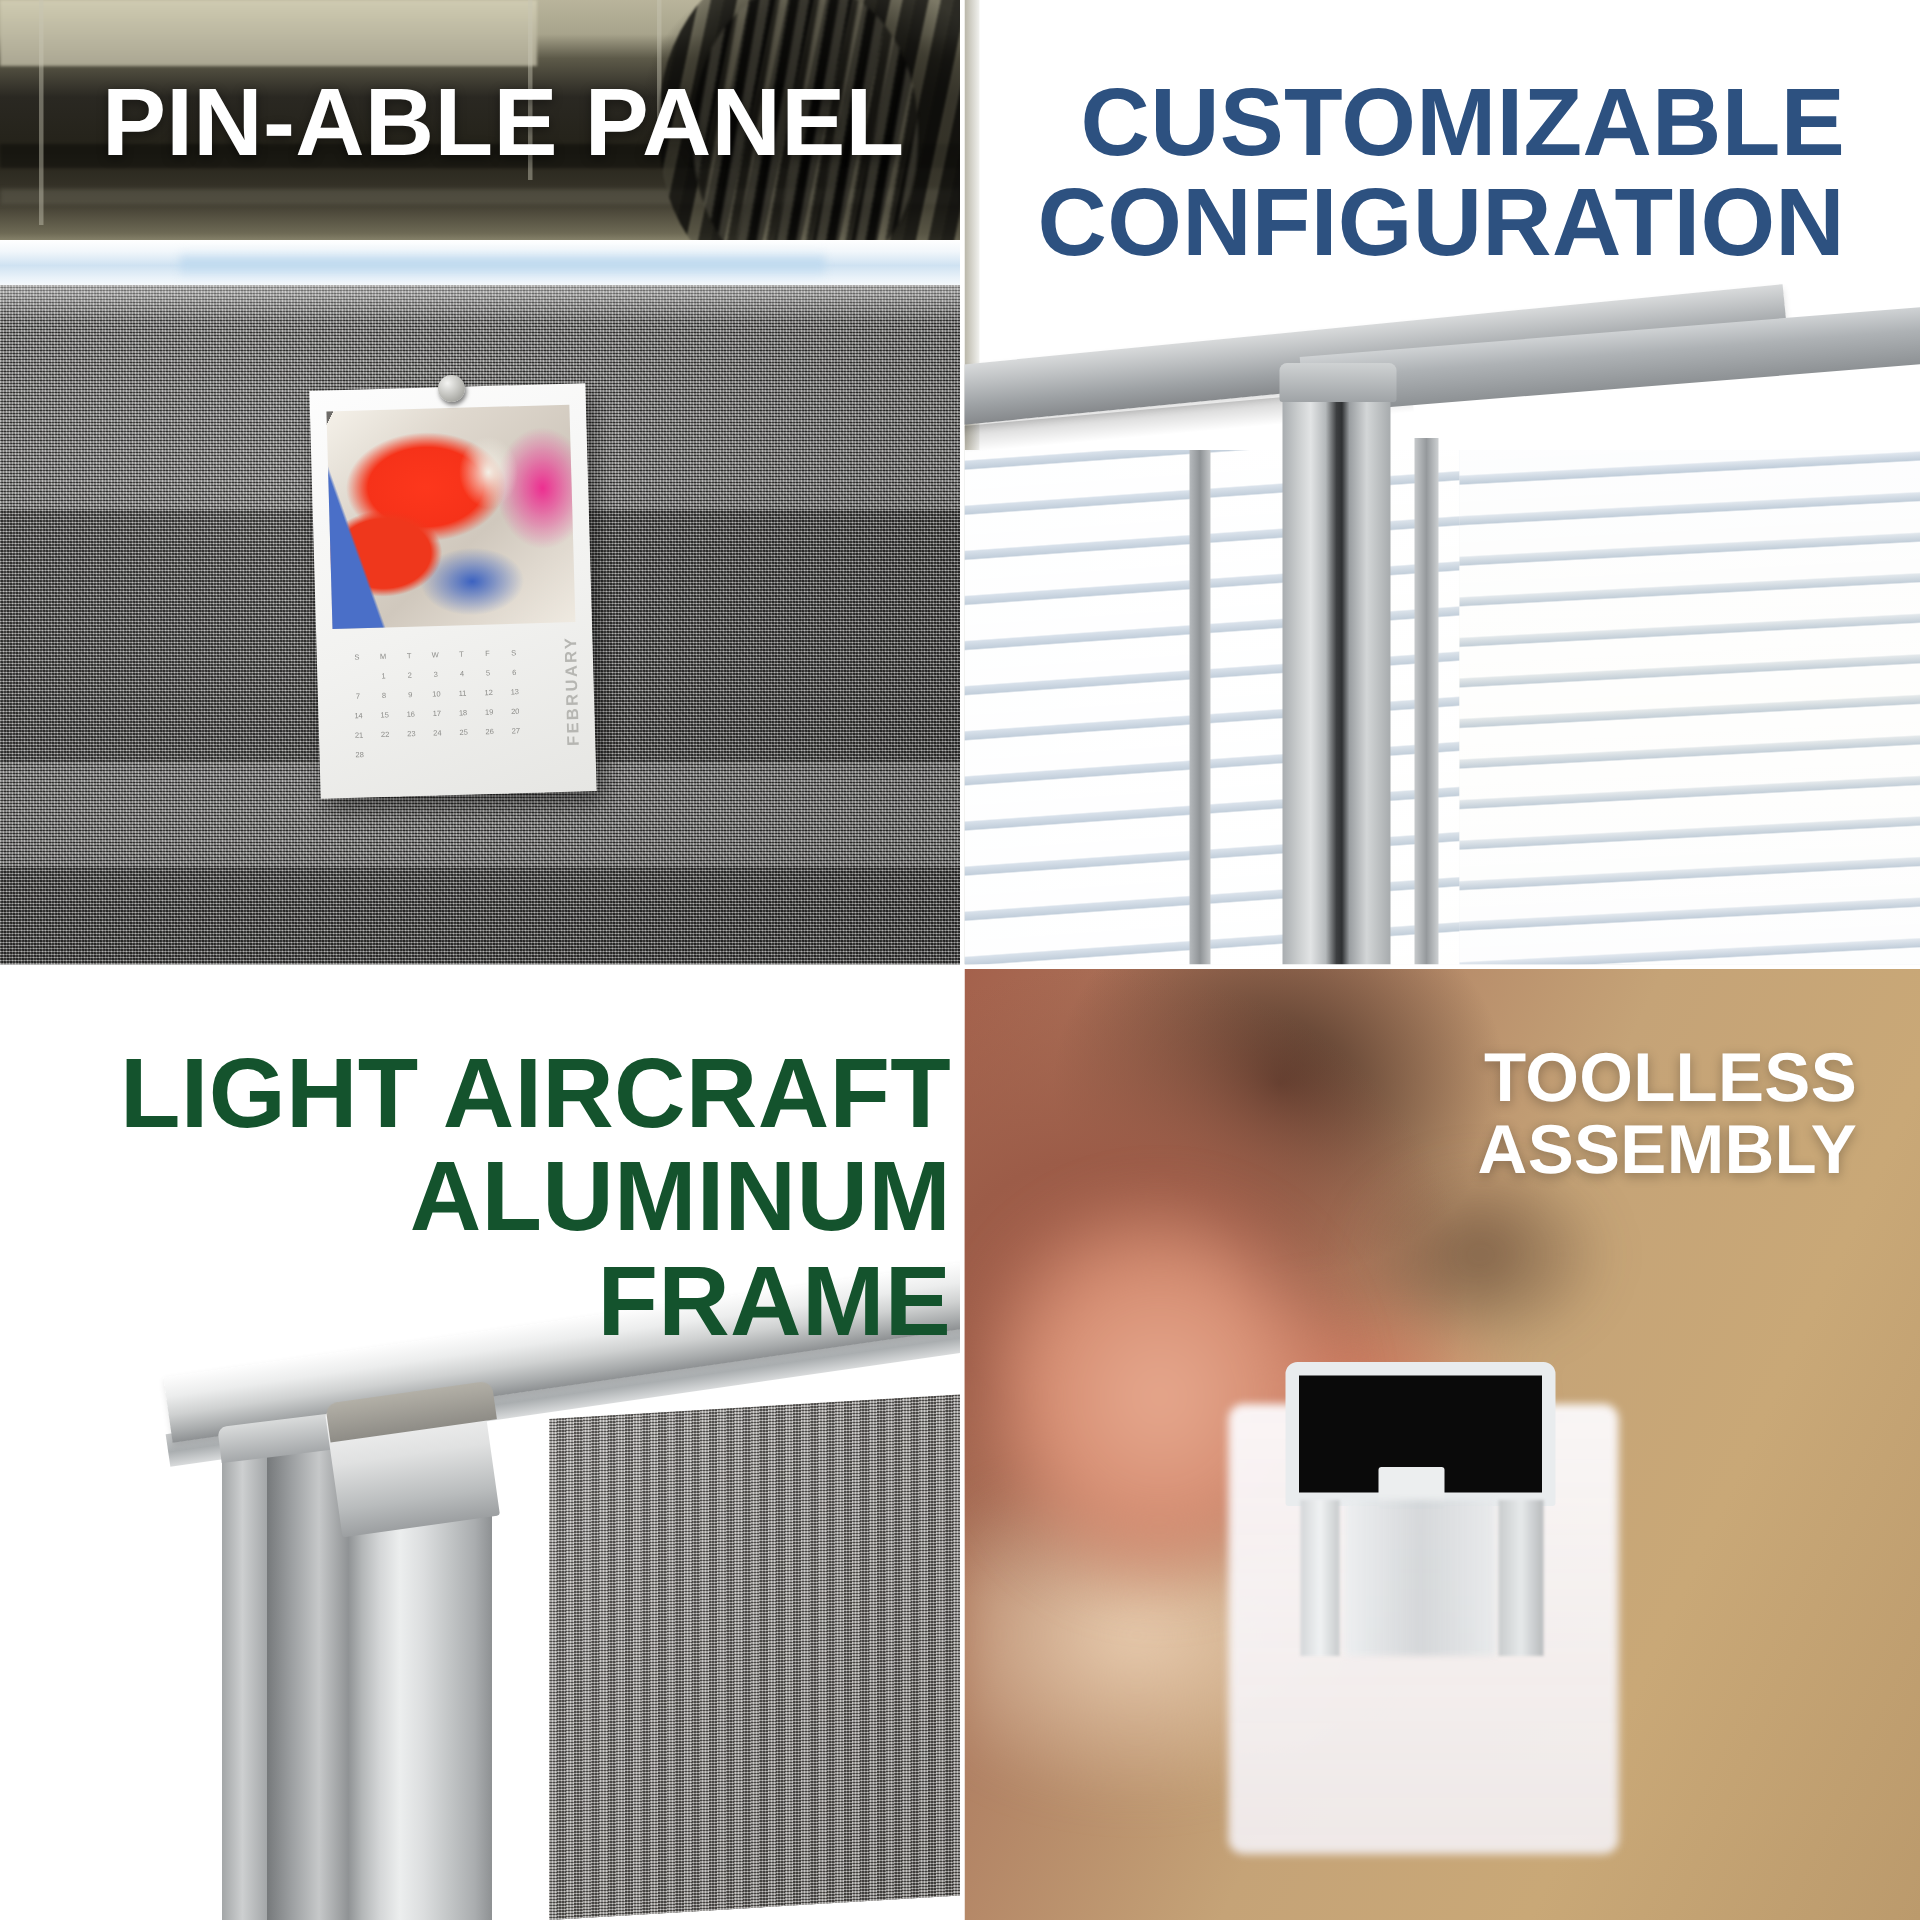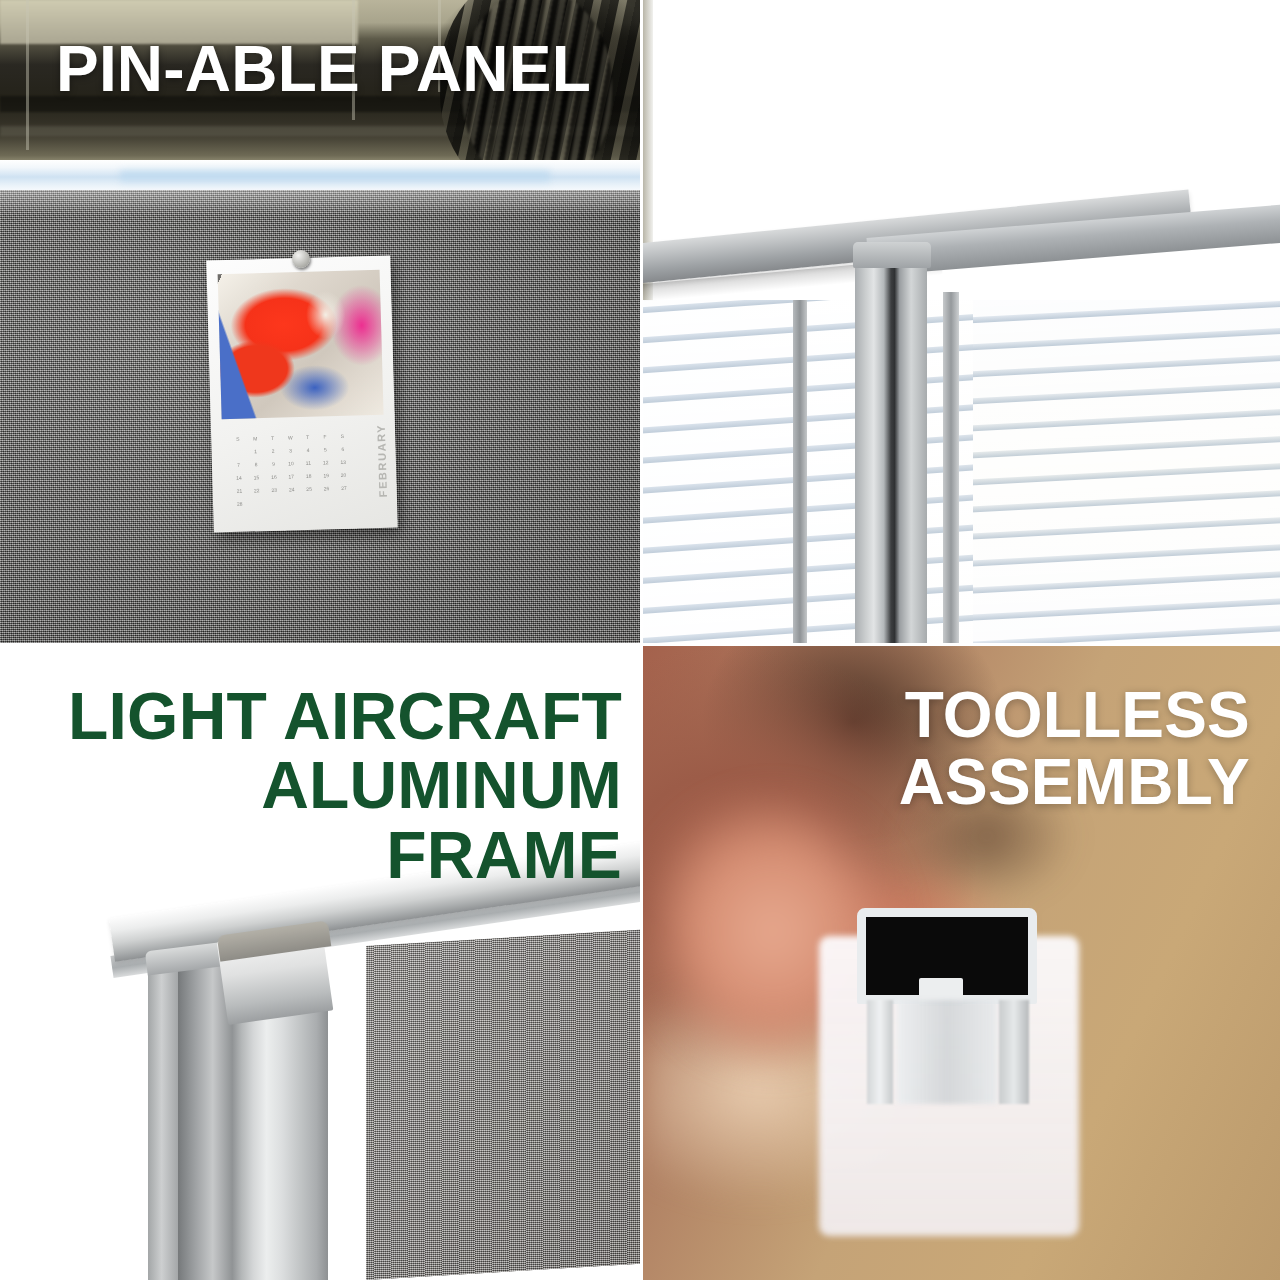--- a/index.html
+++ b/index.html
@@ -320,38 +320,38 @@
     filter: blur(16px);
   }
 
   
   .cap {
     position: absolute;
     font-weight: 700;
     line-height: 1.05;
     letter-spacing: 0.2px;
     white-space: pre-line;
-    margin: 0;
+    margin: 12px;
   }
   #cap-tl {
     left: 56px; top: 36px; width: 580px;
     font-size: 64px; color: #ffffff; text-align: left;
     text-shadow: 0 2px 7px rgba(0,0,0,0.42);
   }
   #cap-tr {
     right: 38px; top: 36px; width: 560px;
     font-size: 64px; color: #2d5180; text-align: right;
   }
   #cap-bl {
     left: 10px; top: 36px; width: 612px;
     font-size: 66px; color: #14532d; text-align: right;
   }
   #cap-br {
     right: 30px; top: 36px; width: 560px;
-    font-size: 64px; color: #ffffff; text-align: right;
+    font-size: 46px; color: #ffffff; text-align: right;
     text-shadow: 0 2px 8px rgba(0,0,0,0.28);
   }
 </style>
 </head>
 <body>
 
 <div id="collage">
 
   <div class="quad" id="q-tl">
     <div class="ceiling">
@@ -430,20 +430,22 @@
     <div class="skyline"></div>
     <div class="blinds-far"></div>
     <div class="mullion"></div>
     <div class="mullion-r"></div>
     <div class="sill-shadow"></div>
     <div class="rail-top"></div>
     <div class="rail-top2"></div>
     <div class="post"></div>
     <div class="post-cap"></div>
 
+    <p class="cap" id="cap-tr">CUSTOMIZABLE
+CONFIGURATION</p>
   </div>
 
   <div class="quad" id="q-bl">
     <div class="bl-bg"></div>
     <div class="blk-fabric"></div>
     <div class="top-rail-face"></div>
     <div class="top-rail-bl"></div>
     <div class="post-bl3"></div>
     <div class="post-bl2"></div>
     <div class="cap-bl2"></div>

